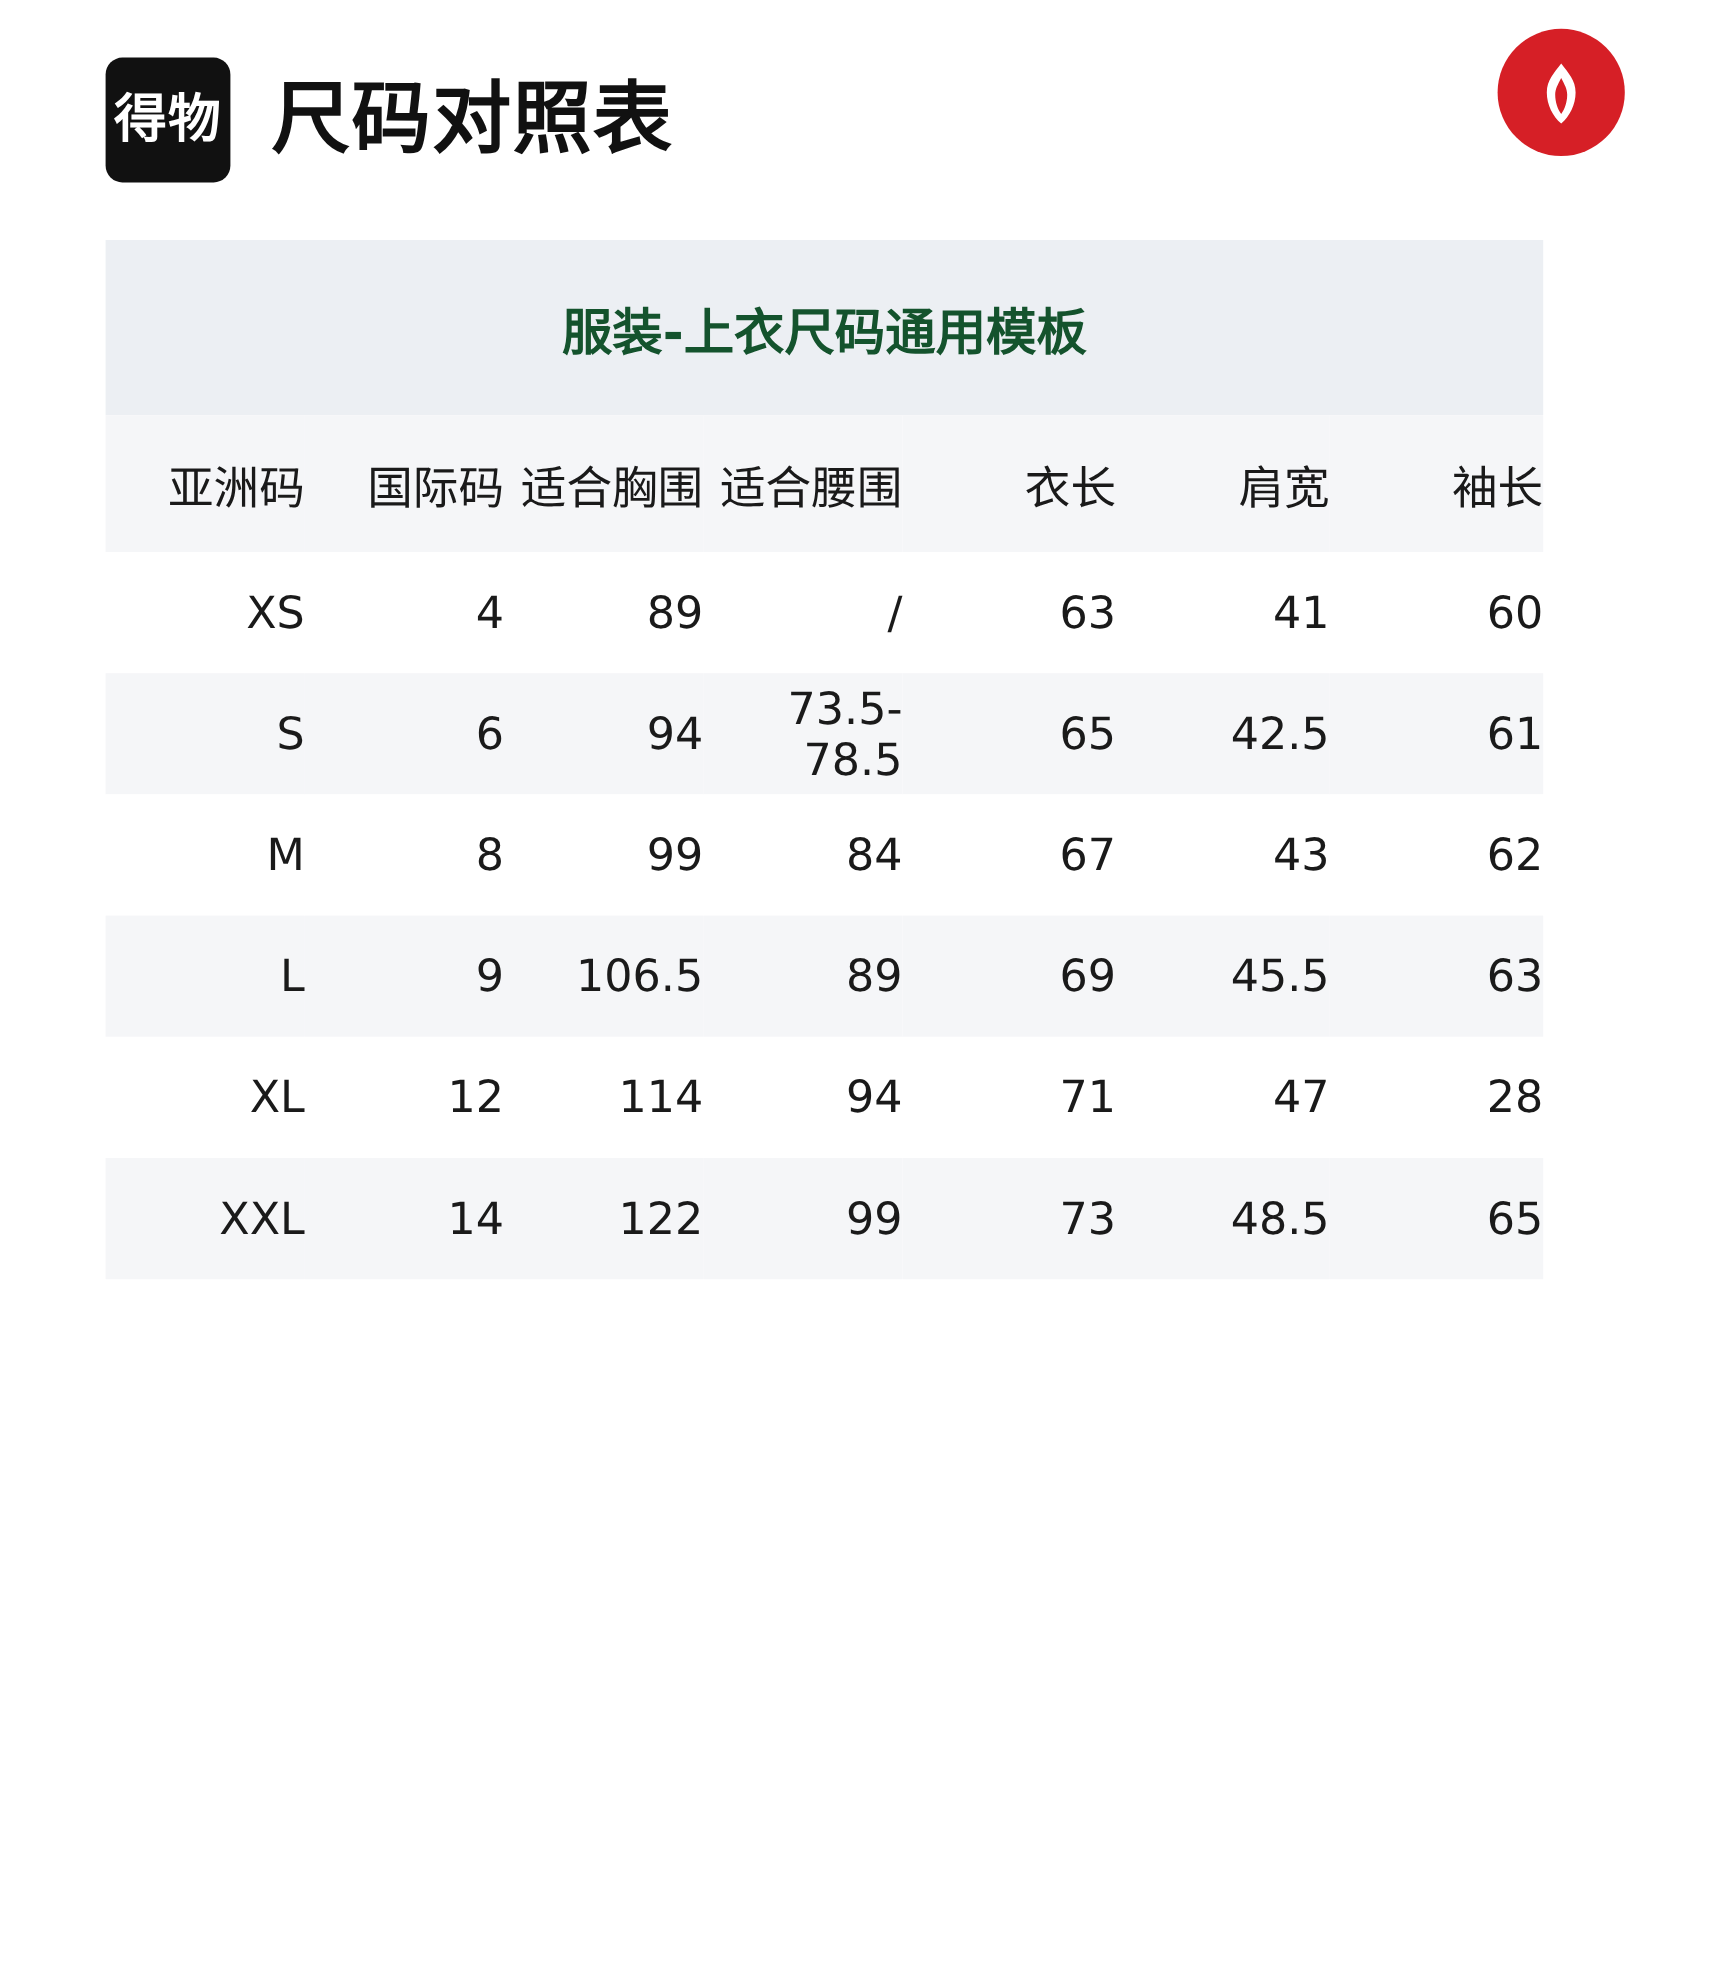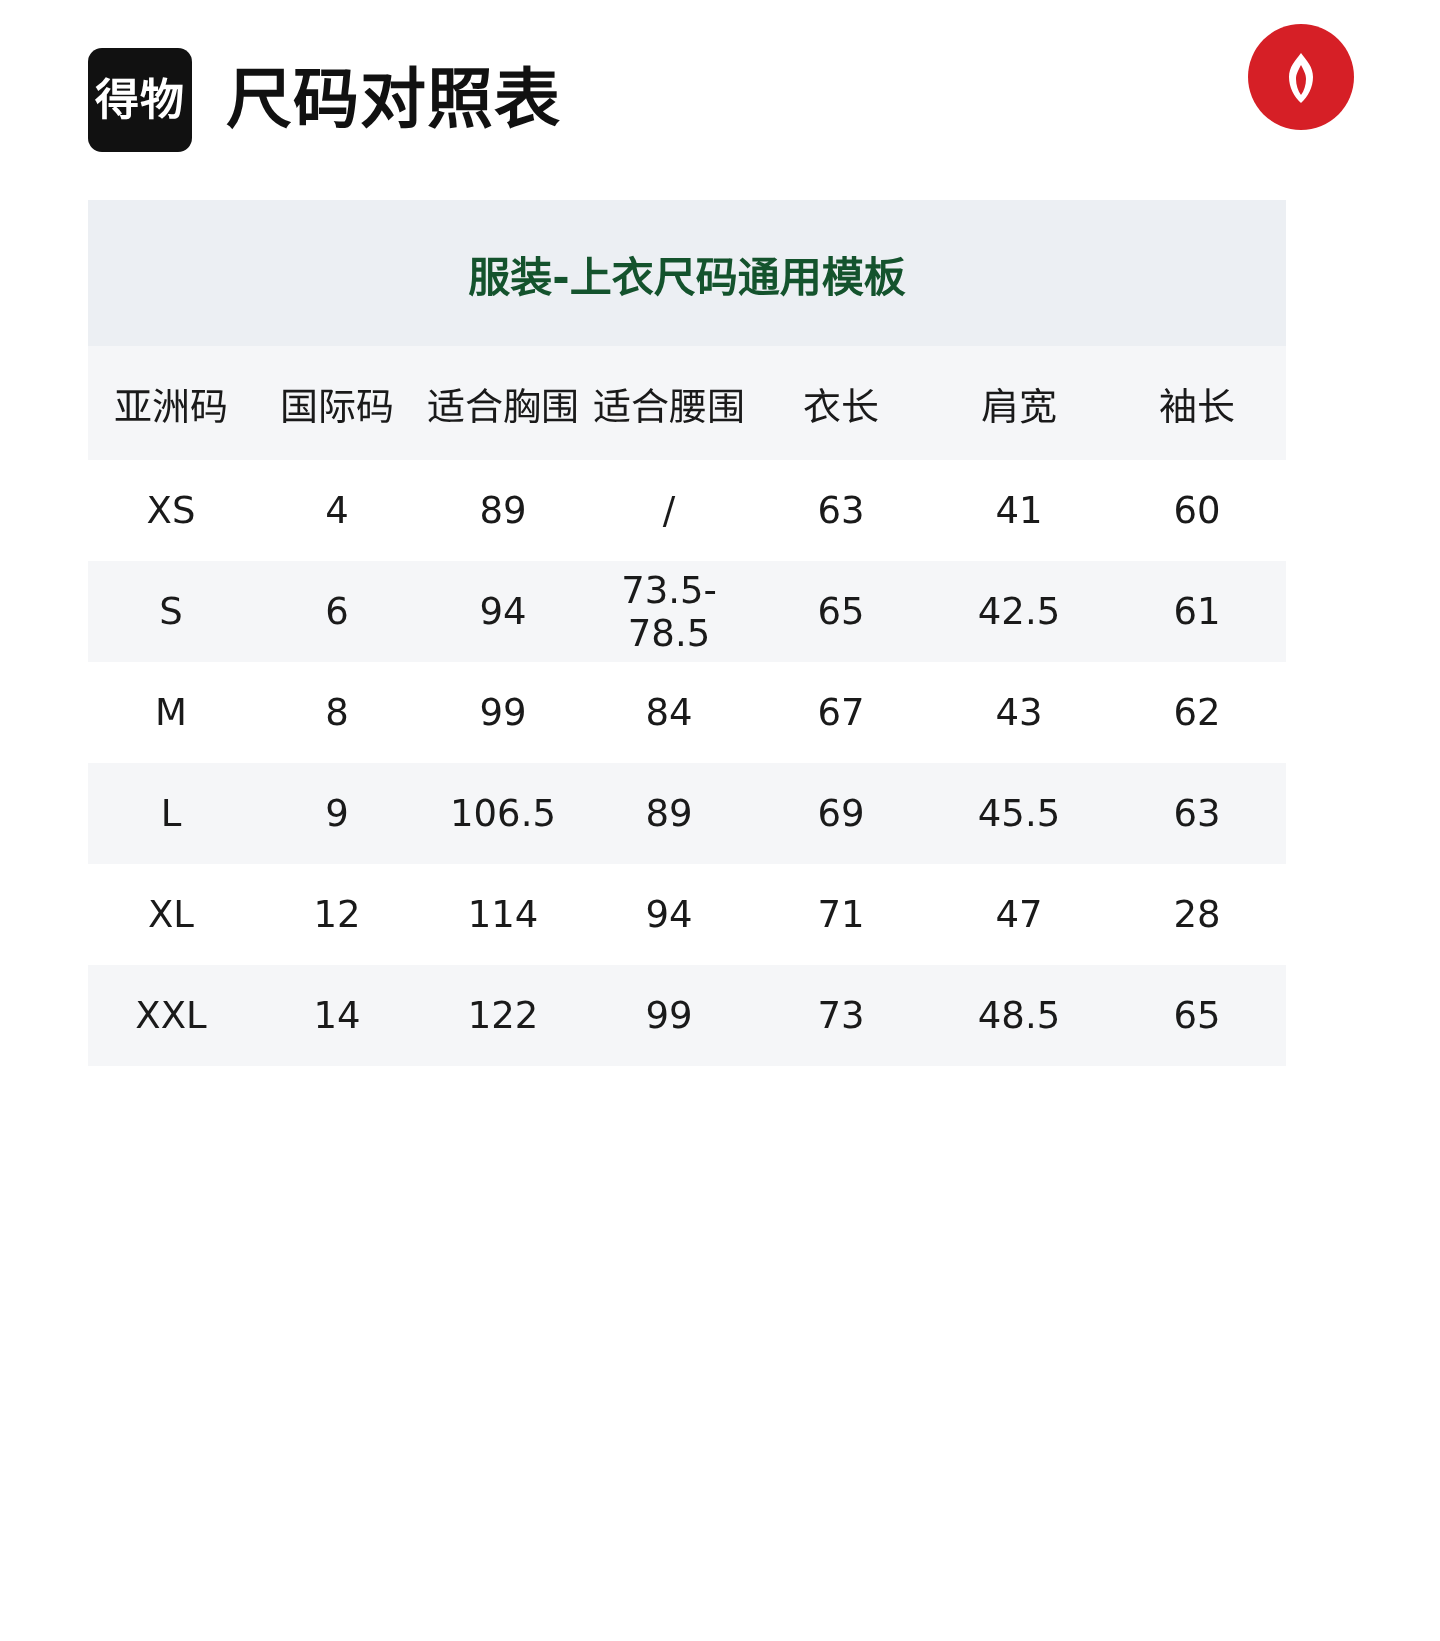--- a/index.html
+++ b/index.html
@@ -88,21 +88,21 @@
     font-weight: 700;
     color: #14532d;
     font-family: "DejaVu Sans", "Liberation Sans", sans-serif;
   }
   table {
     border-collapse: collapse;
     width: 1198px;
     table-layout: fixed;
   }
   th, td {
-    text-align: center;
+    text-align: right;
     vertical-align: middle;
     font-size: 37px;
     color: #1a1a1a;
     font-weight: 400;
     font-family: "DejaVu Sans", "Liberation Sans", sans-serif;
     padding: 0;
     border: none;
   }
   thead tr {
     height: 114px;

